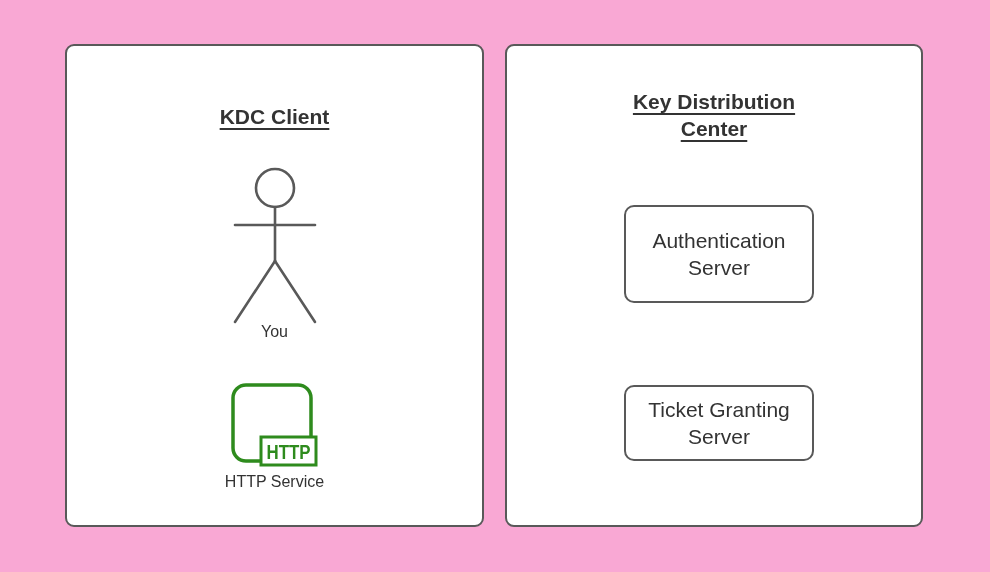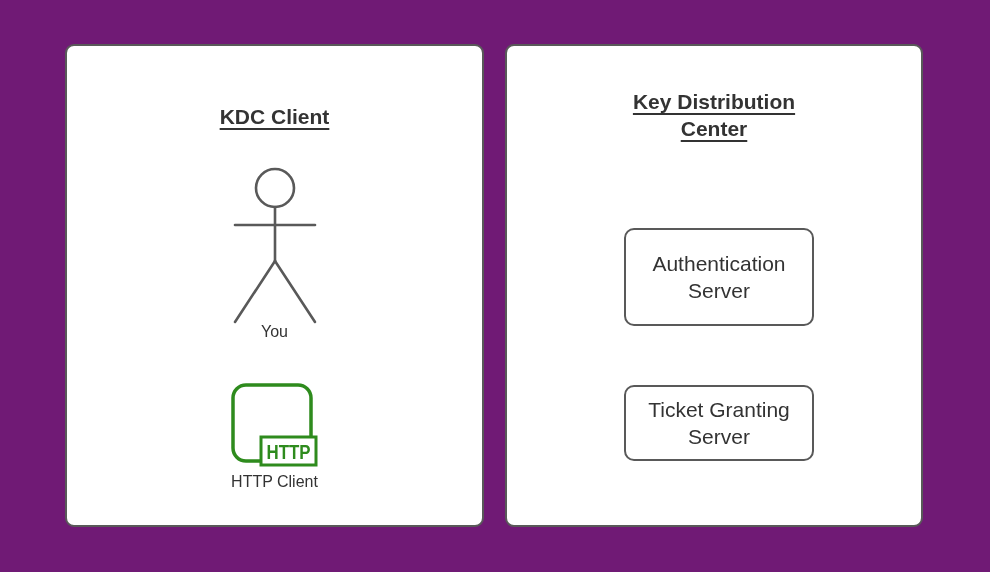--- a/index.html
+++ b/index.html
@@ -5,21 +5,21 @@
   html, body { margin: 0; padding: 0; }
   body {
     width: 990px; height: 572px;
     background: #ffffff;
     font-family: "Liberation Sans", sans-serif;
     color: #333333;
   }
   .canvas {
     position: relative;
     width: 990px; height: 572px;
-    background: #701a75;
+    background: #f9a8d4;
     overflow: hidden;
   }
   .panel {
     position: absolute;
     top: 44px;
     height: 483px;
     box-sizing: border-box;
     border: 2px solid #595959;
     border-radius: 9px;
     background: #ffffff;
@@ -76,21 +76,21 @@
     left: 117px;
     width: 190px;
     box-sizing: border-box;
     border: 2.5px solid #595959;
     border-radius: 10px;
     background: #ffffff;
     display: flex;
     align-items: center;
     justify-content: center;
   }
-  .auth-node { top: 159px; height: 98px; margin-top: 23px; }
+  .auth-node { top: 159px; height: 98px; }
   .tgs-node  { top: 339px; height: 76px; }
   .node-label {
     display: block;
     width: 170px;
     text-align: center;
     font-size: 21px;
     line-height: 27px;
     color: #333333;
   }
 </style>
@@ -113,21 +113,21 @@
     </svg>
 
     <div class="label actor-label">You</div>
 
     <svg class="http-svg" width="88" height="84" viewBox="0 0 88 84">
       <rect x="2" y="2" width="78" height="76" rx="13" ry="13" fill="#ffffff" stroke="#2e8b1d" stroke-width="3.5"></rect>
       <rect x="30" y="54" width="55" height="28" fill="#ffffff" stroke="#2e8b1d" stroke-width="3"></rect>
       <text class="http-badge-text" x="57.5" y="76" text-anchor="middle" font-size="21" fill="#2e8b1d" textLength="44" lengthAdjust="spacingAndGlyphs">HTTP</text>
     </svg>
 
-    <div class="label service-label">HTTP Client</div>
+    <div class="label service-label">HTTP Service</div>
   </section>
 
   <section class="panel kdc-panel">
     <h2 class="panel-title kdc-title">Key Distribution Center</h2>
 
     <div class="node auth-node">
       <span class="node-label">Authentication Server</span>
     </div>
 
     <div class="node tgs-node">

